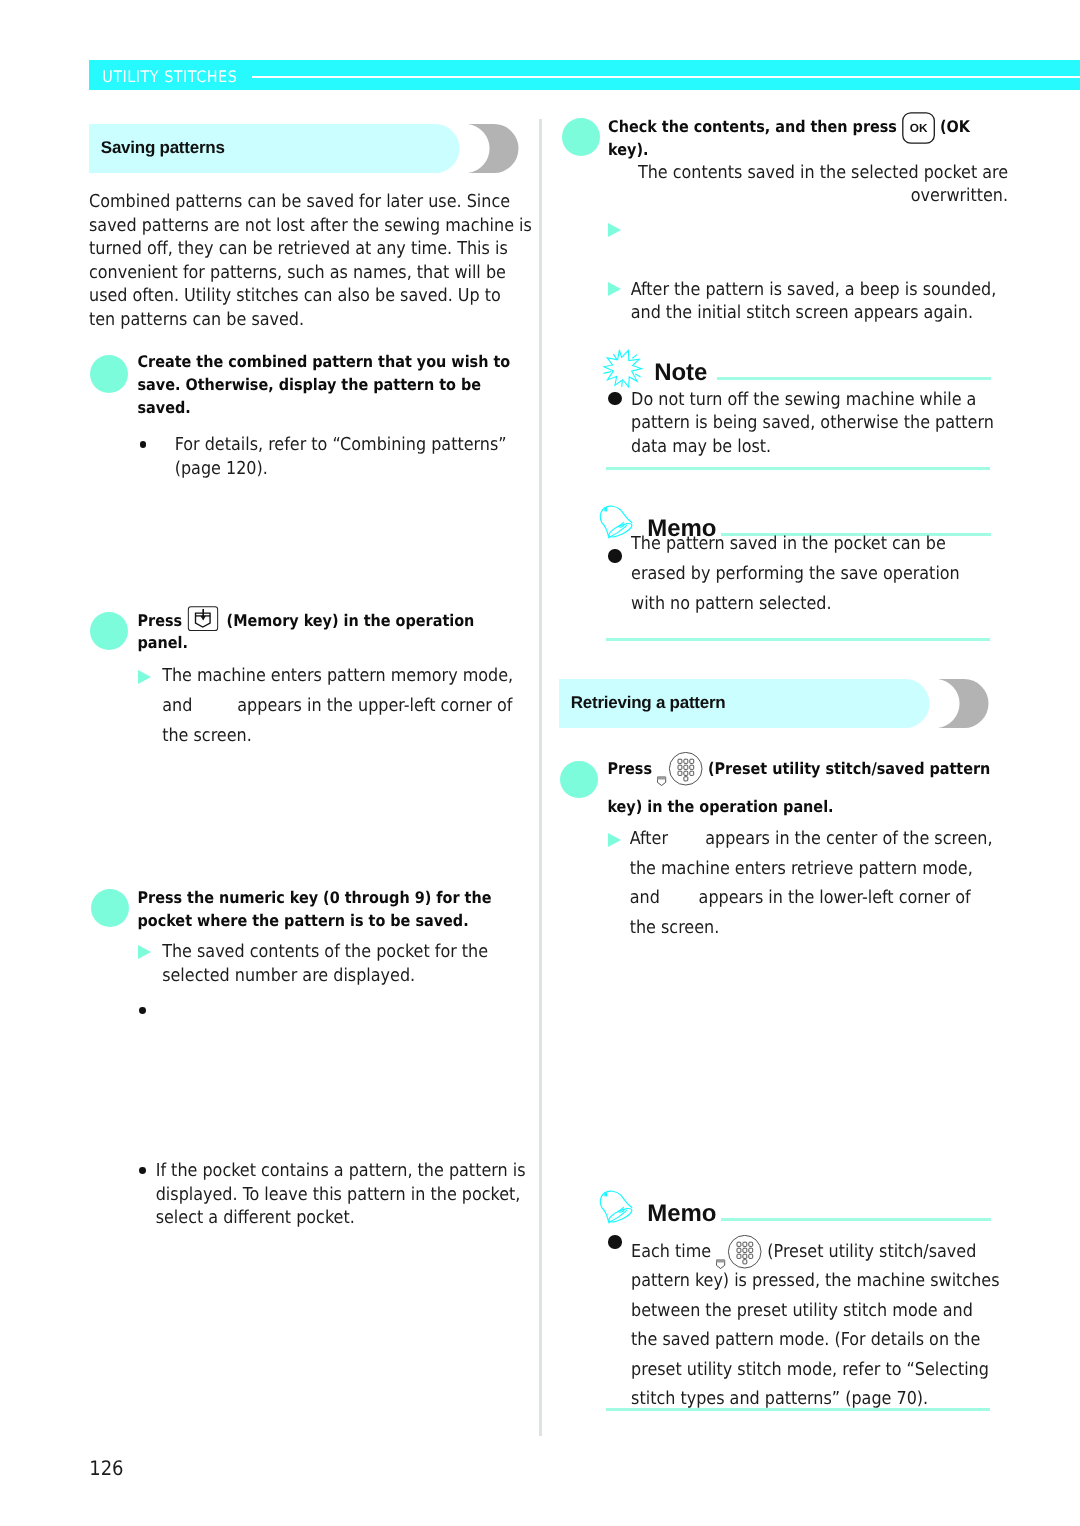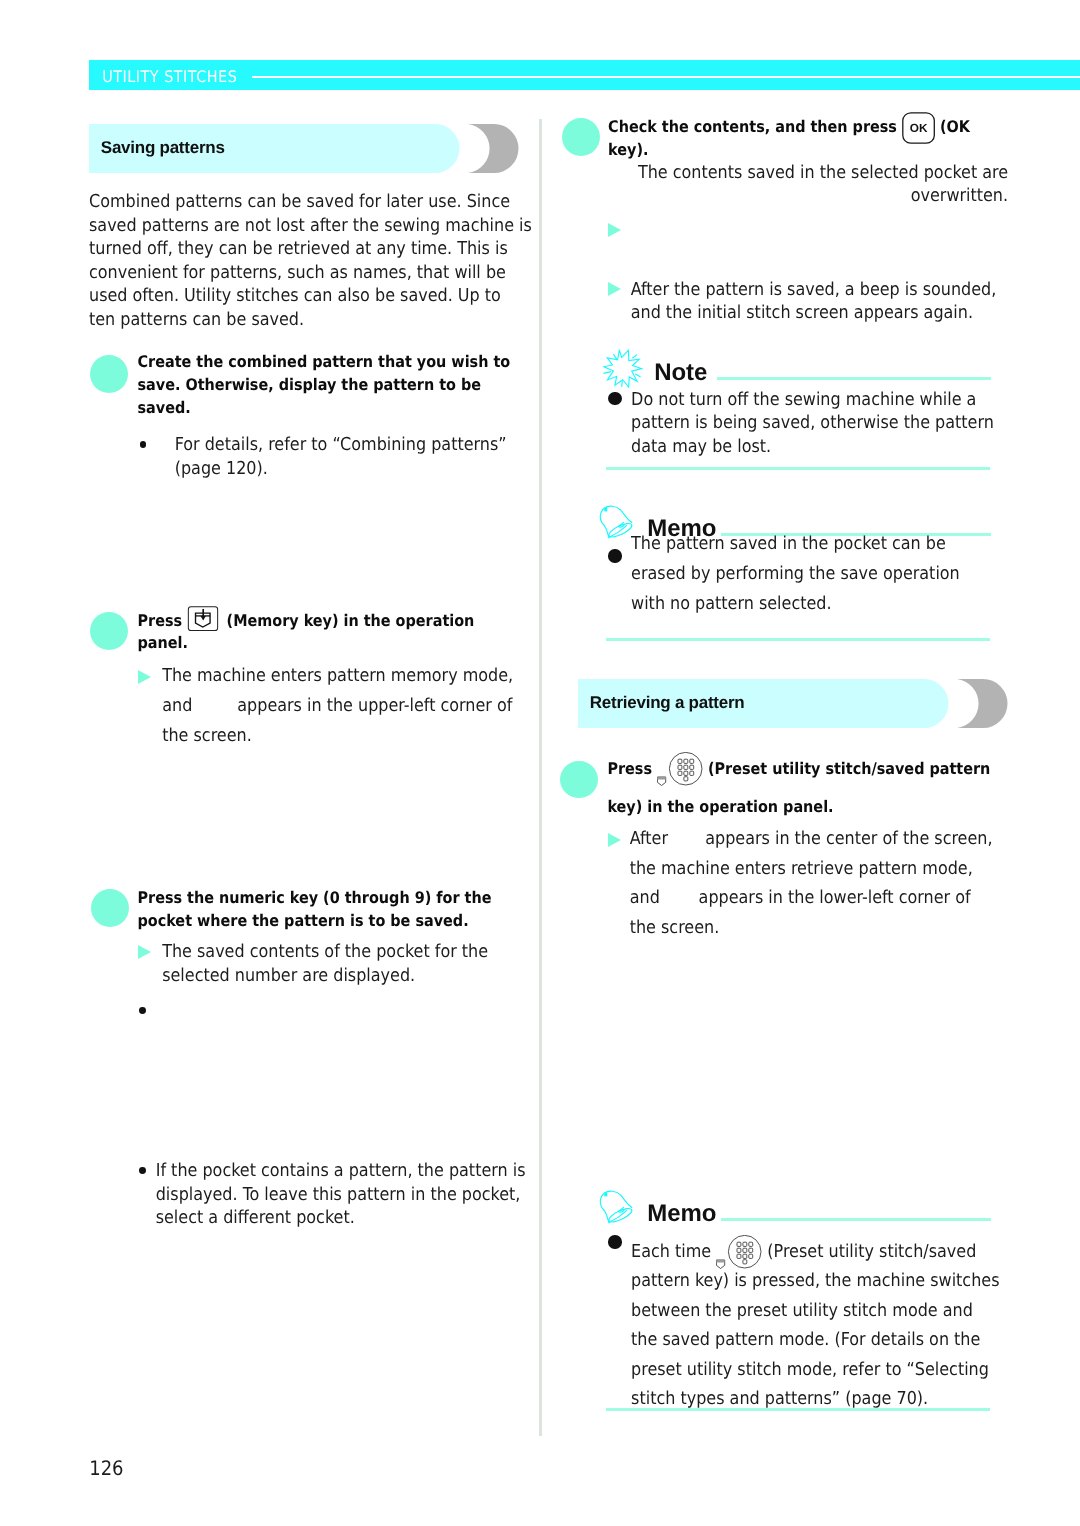--- a/index.html
+++ b/index.html
@@ -165,21 +165,21 @@
           </g>
         </svg>
     </span>
     <div class="nm-label" style="left:647.3px;top:516.9px;">Memo</div>
     <div class="nm-rule" style="left:721px;top:532.7px;width:270px;"></div>
     <div class="bullet big" style="left:608.4px;top:549.4px;"></div>
     <div class="para" style="left:631.1px;top:521px;width:350px;line-height:30px;margin-top:8px;">The pattern saved in the pocket can be erased by performing the save operation with no pattern selected.</div>
     <div class="nm-rule" style="left:606.3px;top:638.2px;width:384px;"></div>
   </div>
 
-  <div class="sect" style="left:559px;top:679px;width:430px;margin-left:19px;">
+  <div class="sect" style="left:559px;top:679px;width:430px;">
     <svg width="430" height="49" viewBox="0 0 430 49">
       <path d="M0,0 H346 A24.5,24.5 0 0 1 346,49 H0 Z" fill="#cbfeff"></path>
       <path d="M379,0 H405 A24.5,24.5 0 0 1 405,49 H379 A24.7,24.7 0 0 0 379,0 Z" fill="#b3b3b3"></path>
     </svg>
     <div class="title">Retrieving a pattern</div>
   </div>
 
   <div class="stepnum" style="left:560.2px;top:760.5px;">
     <span>1</span>
   </div>

